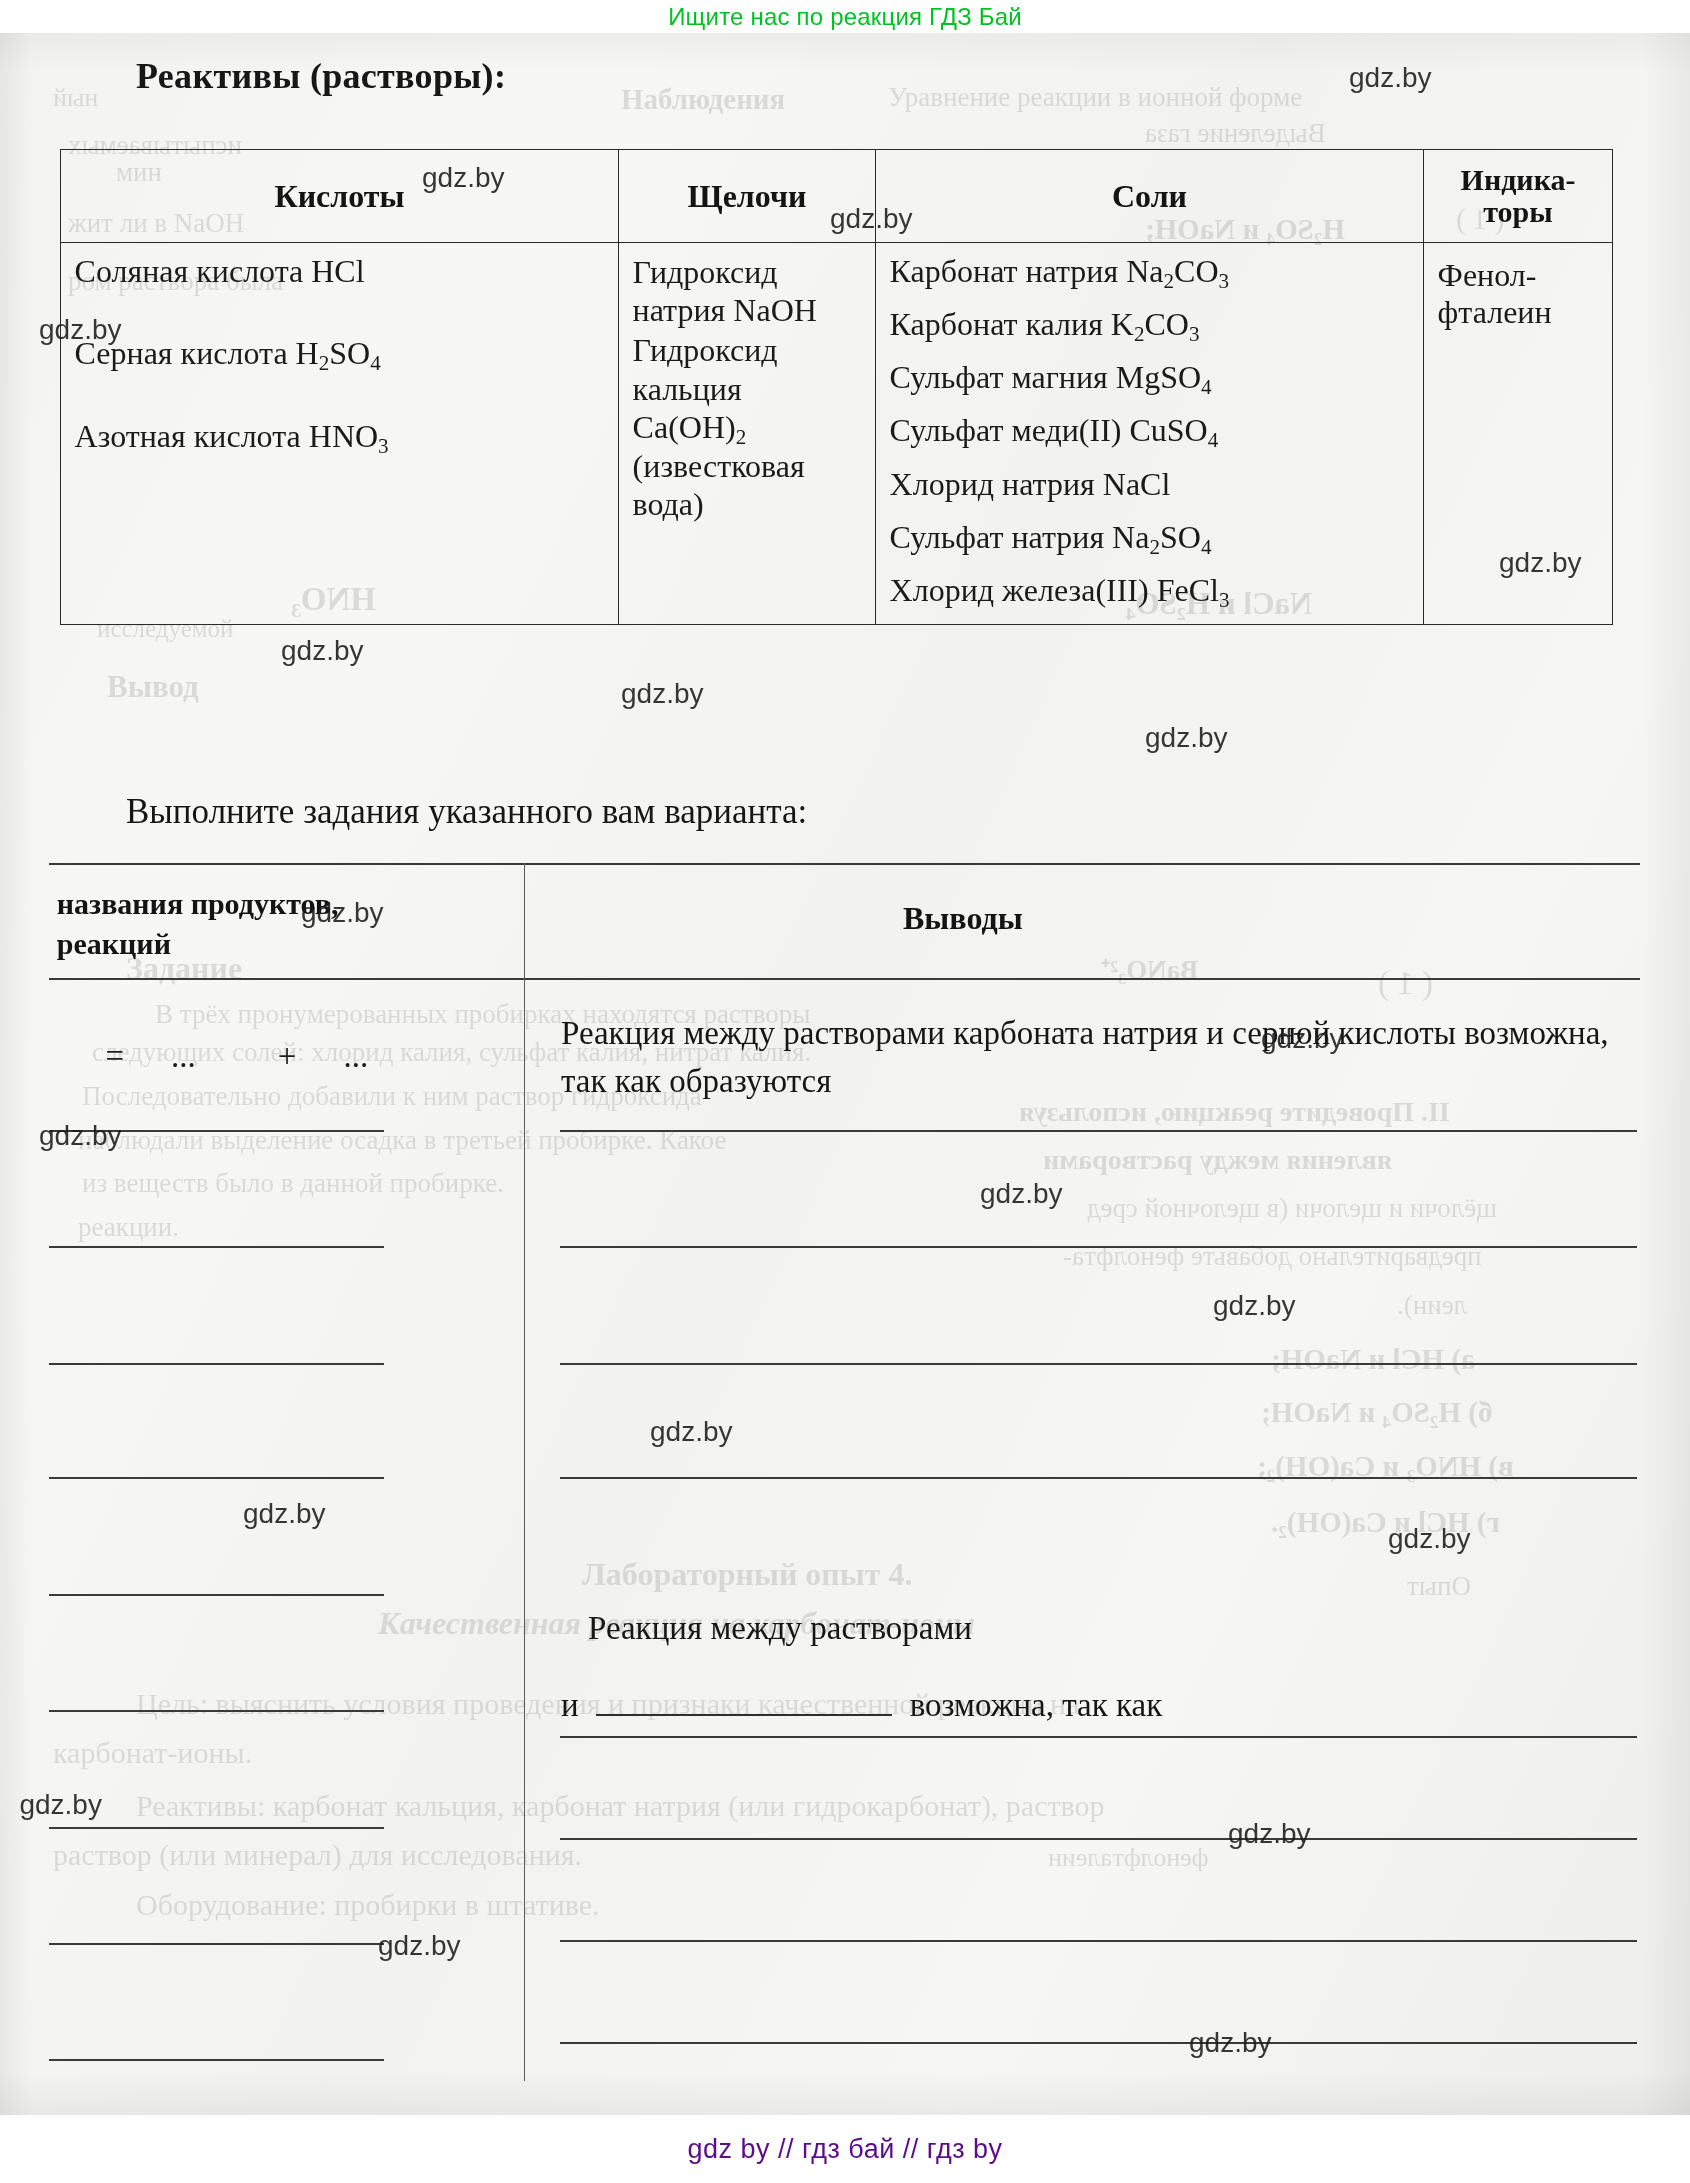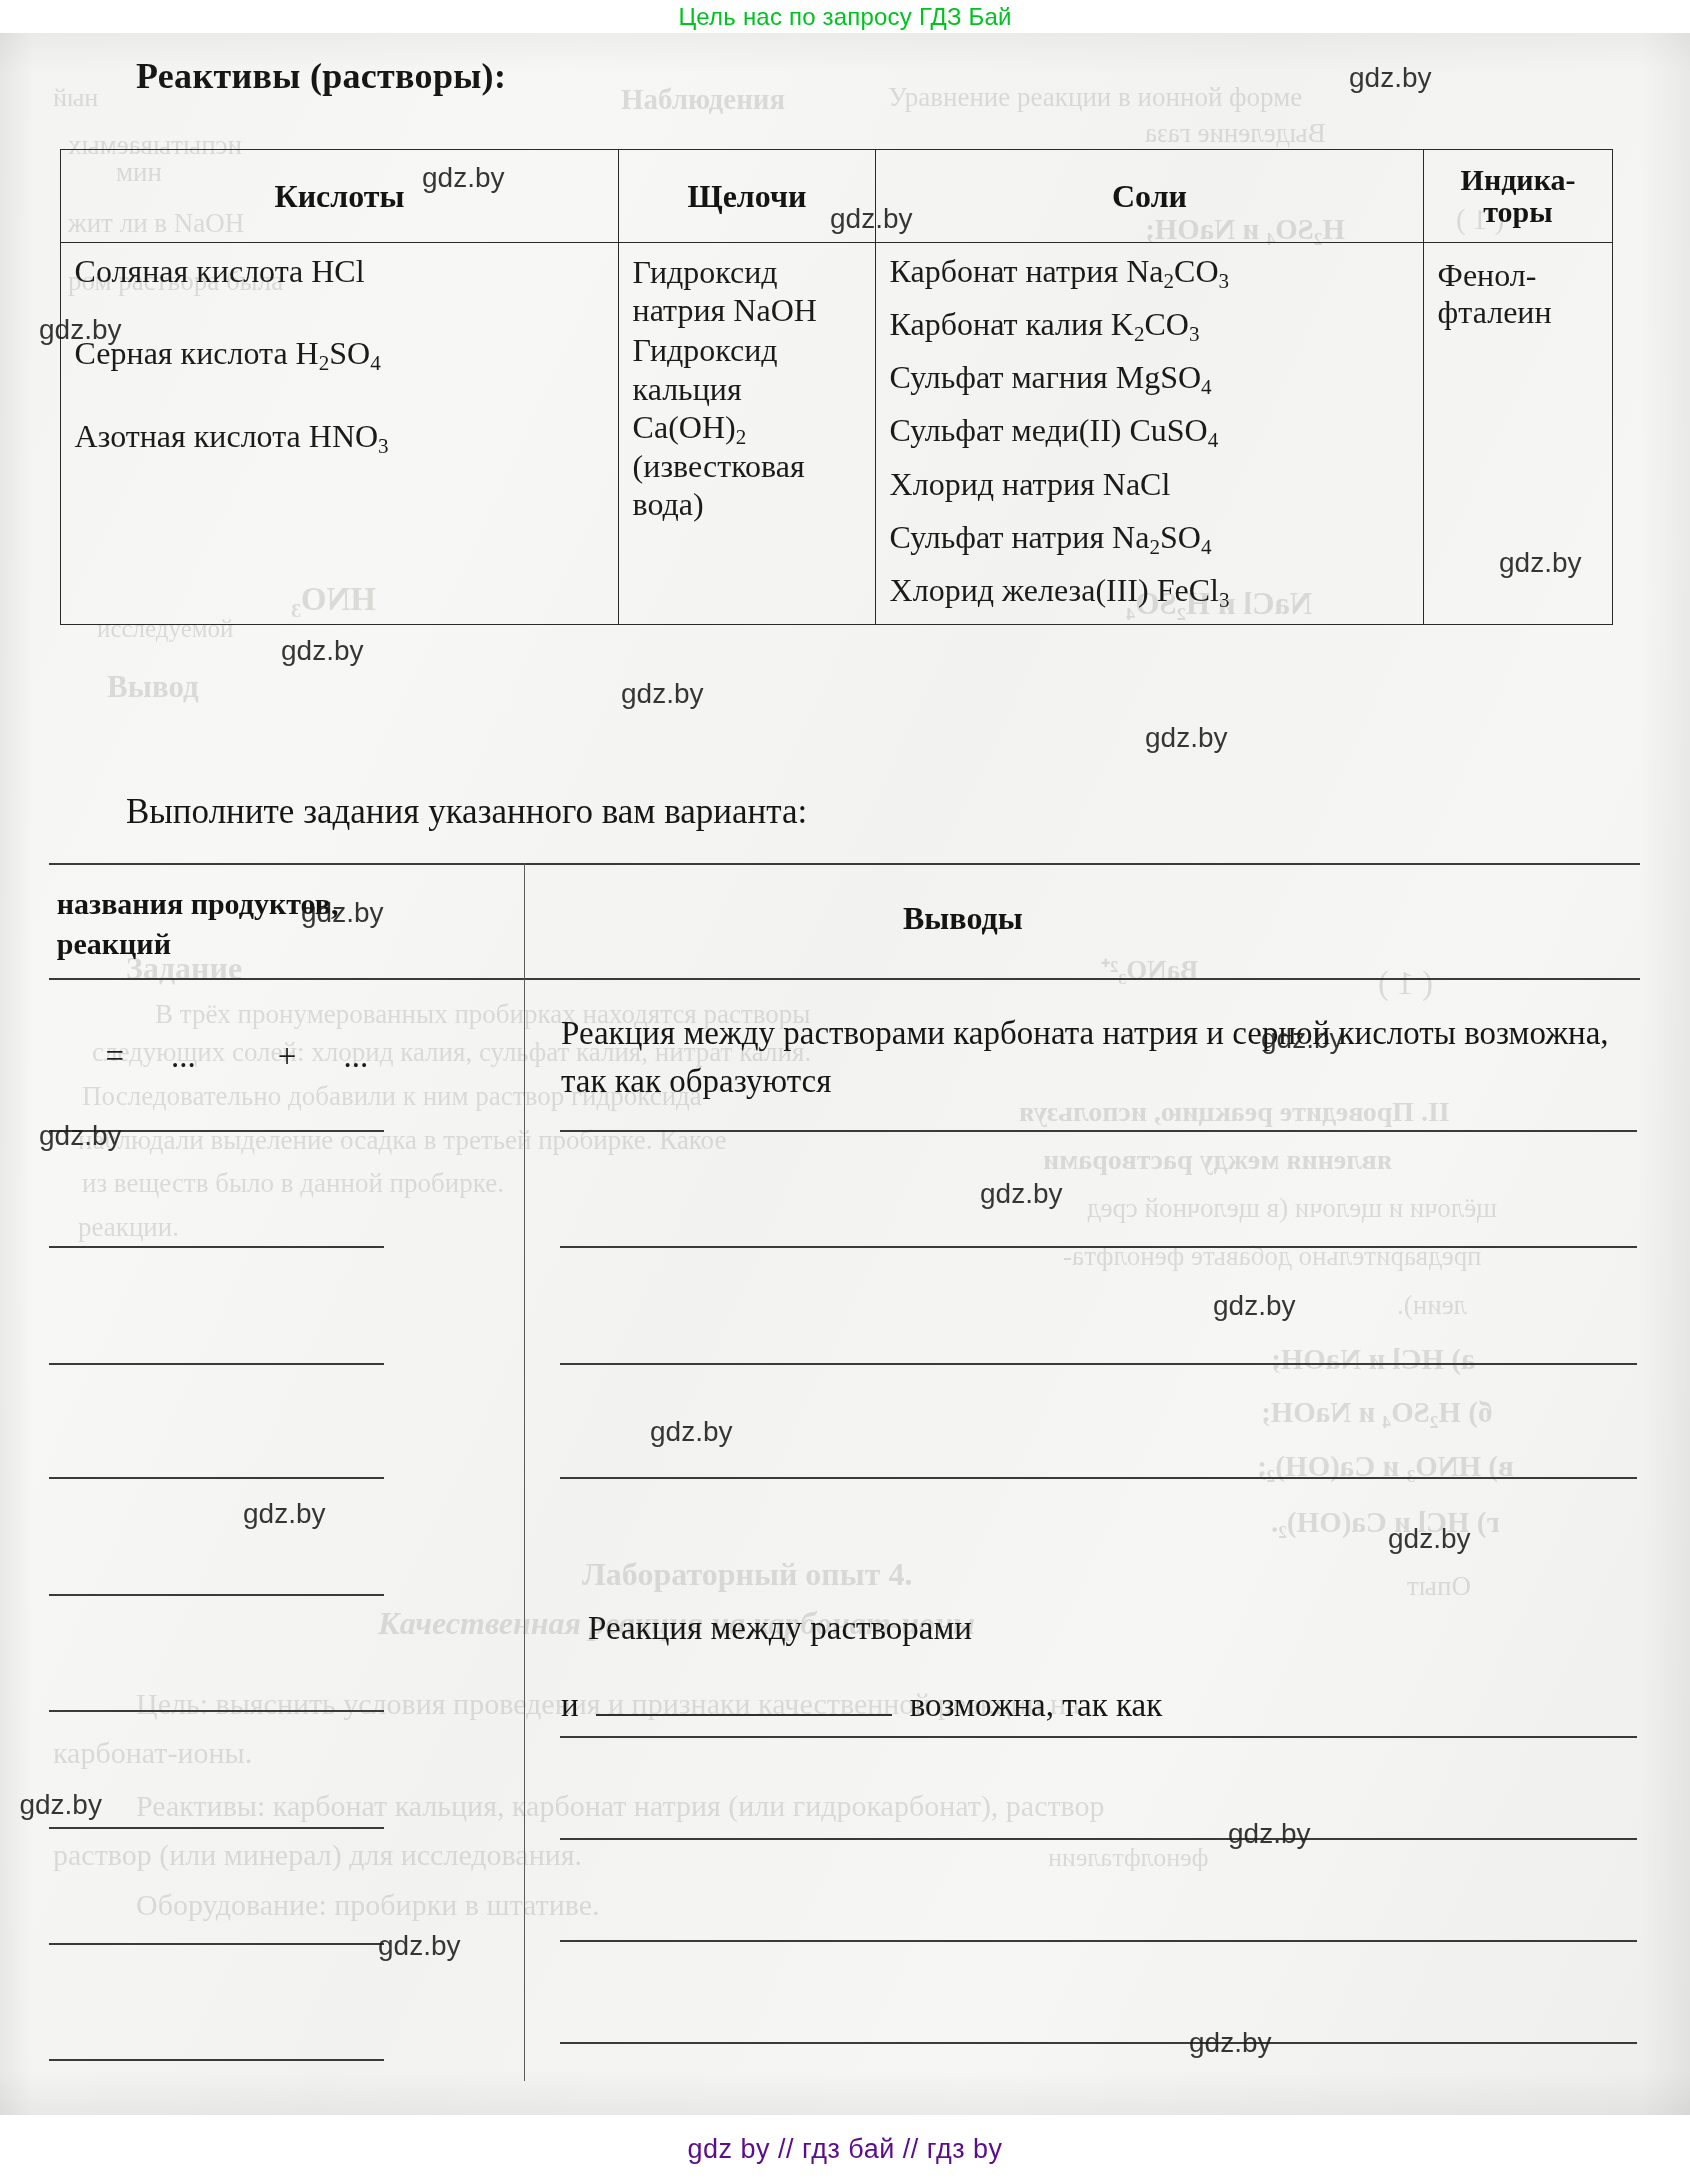--- a/index.html
+++ b/index.html
@@ -224,21 +224,21 @@
     font-size: 27px;
     color: #5b0d8c;
     line-height: 68px;
     letter-spacing: 0.5px;
   }
 </style>
 </head>
 <body>
 
 <div id="promo-bar">
-  <span class="promo-text">Цель нас по запросу ГДЗ Бай</span>
+  <span class="promo-text">Ищите нас по реакция ГДЗ Бай</span>
 </div>
 
 <div id="scan">
 
   <div id="ghost-layer">
       <div class="ghost b" style="left: 621px; top: 50px; font-size: 29px;">Наблюдения</div>
       <div class="ghost" style="left: 888px; top: 49px; font-size: 27px;">Уравнение реакции в ионной форме</div>
       <div class="ghost flip" style="left: 1145px; top: 85px; font-size: 27px;">Выделение газа</div>
       <div class="ghost flip" style="left: 53px; top: 50px; font-size: 26px;">ный</div>
       <div class="ghost" style="left: 116px; top: 124px; font-size: 27px;">мин</div>

